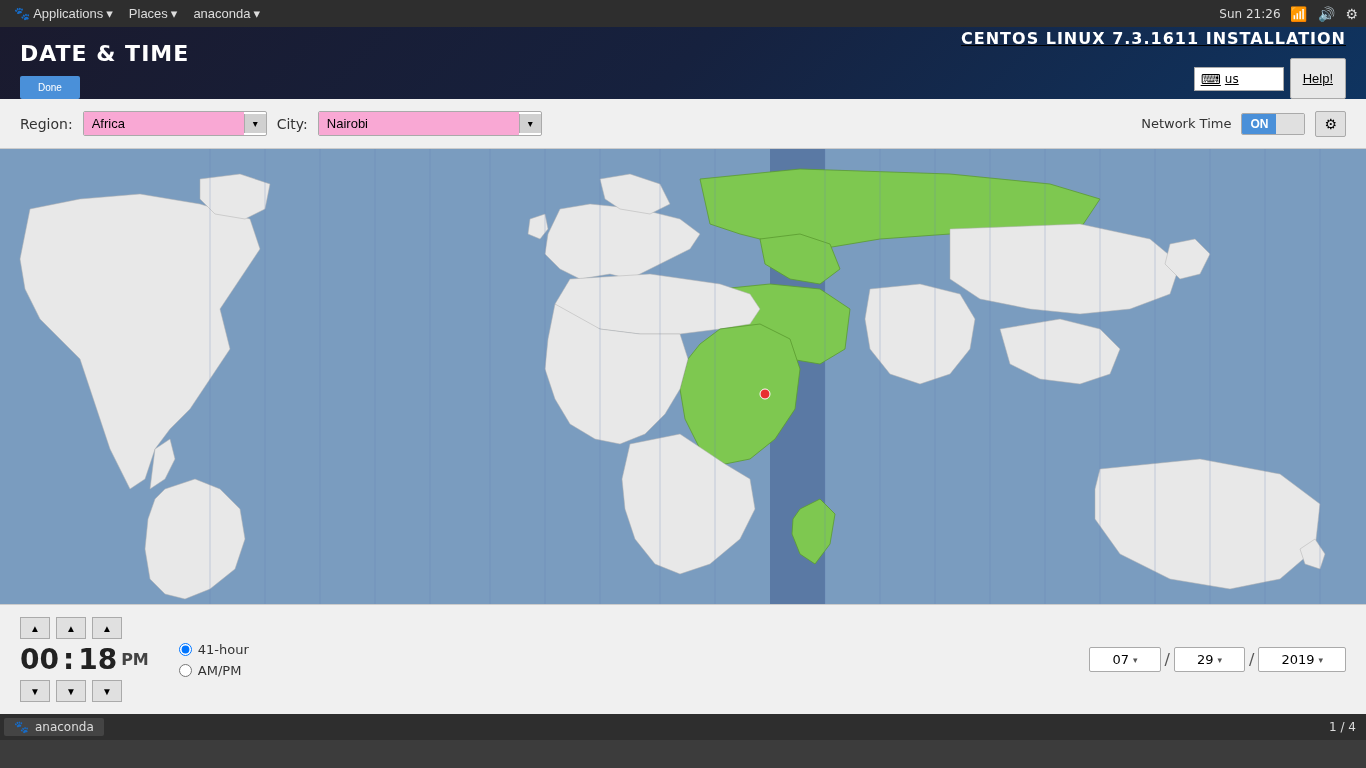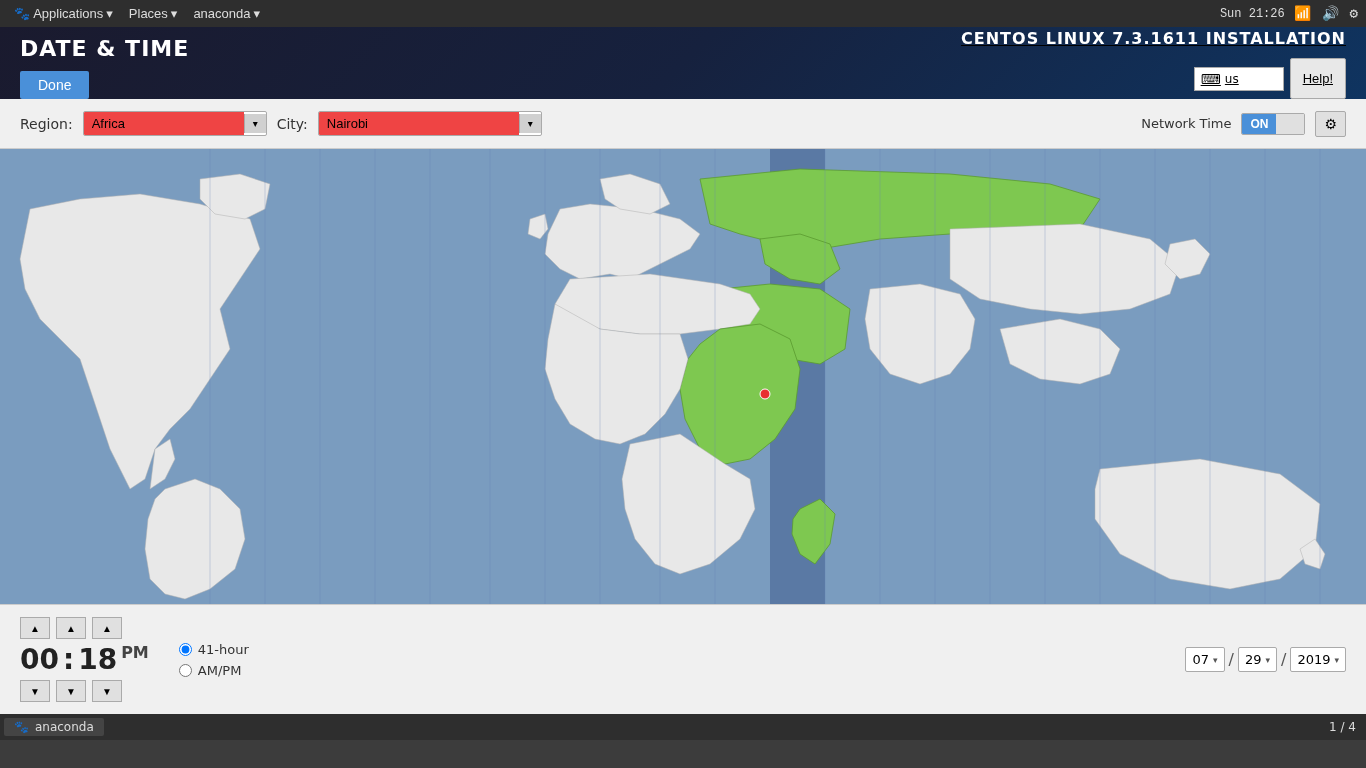--- a/index.html
+++ b/index.html
@@ -25,41 +25,40 @@
       align-items: center;
       gap: 3px;
     }
     .topbar-right {
       margin-left: auto;
       display: flex;
       align-items: center;
       gap: 10px;
       color: #ddd;
       font-size: 12px;
-      font-family: Liberation Mono, monospace;
     }
     .topbar-icon { font-size: 14px; }
 
     
     #header {
       height: 72px;
       background: linear-gradient(135deg, #1a1a2e 0%, #16213e 50%, #0f3460 100%);
       display: flex;
       align-items: flex-end;
       padding: 0 20px;
       position: relative;
     }
     #header-left { display: flex; flex-direction: column; gap: 10px; }
     .page-title { color: #fff; font-size: 22px; font-weight: bold; letter-spacing: 1px; }
     .done-btn {
       background: #4a90d9;
       color: #fff;
       border: none;
       padding: 6px 18px;
-      font-size: 14px;
+      font-size: 10px;
       cursor: pointer;
       border-radius: 2px;
       width: fit-content;
     }
     #header-right {
       margin-left: auto;
       display: flex;
       flex-direction: column;
       align-items: flex-end;
       gap: 10px;
@@ -103,21 +102,21 @@
       align-items: center;
       border: 1px solid #aaa;
       background: #fff;
       border-radius: 2px;
       overflow: hidden;
     }
     .region-select input {
       border: none;
       padding: 4px 8px;
       font-size: 13px;
-      background: #ef4444;
+      background: #f9a8d4;
       outline: none;
       width: 160px;
     }
     .region-select .arrow-btn {
       background: #d0d0d0;
       border: none;
       border-left: 1px solid #aaa;
       padding: 4px 8px;
       cursor: pointer;
       font-size: 10px;
@@ -193,39 +192,40 @@
       font-size: 10px;
       display: flex;
       align-items: center;
       justify-content: center;
     }
     .time-display {
       font-size: 28px;
       font-weight: bold;
       color: #222;
       display: flex;
+      align-items: center;
       gap: 4px;
     }
     .ampm-label {
       font-size: 16px;
       color: #444;
       font-weight: bold;
     }
     .time-format { display: flex; flex-direction: column; gap: 6px; margin-left: 10px; }
     .radio-row { display: flex; align-items: center; gap: 6px; font-size: 13px; color: #333; }
     .date-section {
       margin-left: auto;
       display: flex;
       align-items: center;
       gap: 4px;
     }
     .date-select {
       background: #fff;
       border: 1px solid #aaa;
-      padding: 4px 6px;
+      padding: 4px 22px;
       font-size: 13px;
       cursor: pointer;
       display: flex;
       align-items: center;
       gap: 4px;
       border-radius: 2px;
     }
     .date-select .ds-arrow { font-size: 9px; color: #555; }
     .date-sep { font-size: 16px; color: #555; }
 

